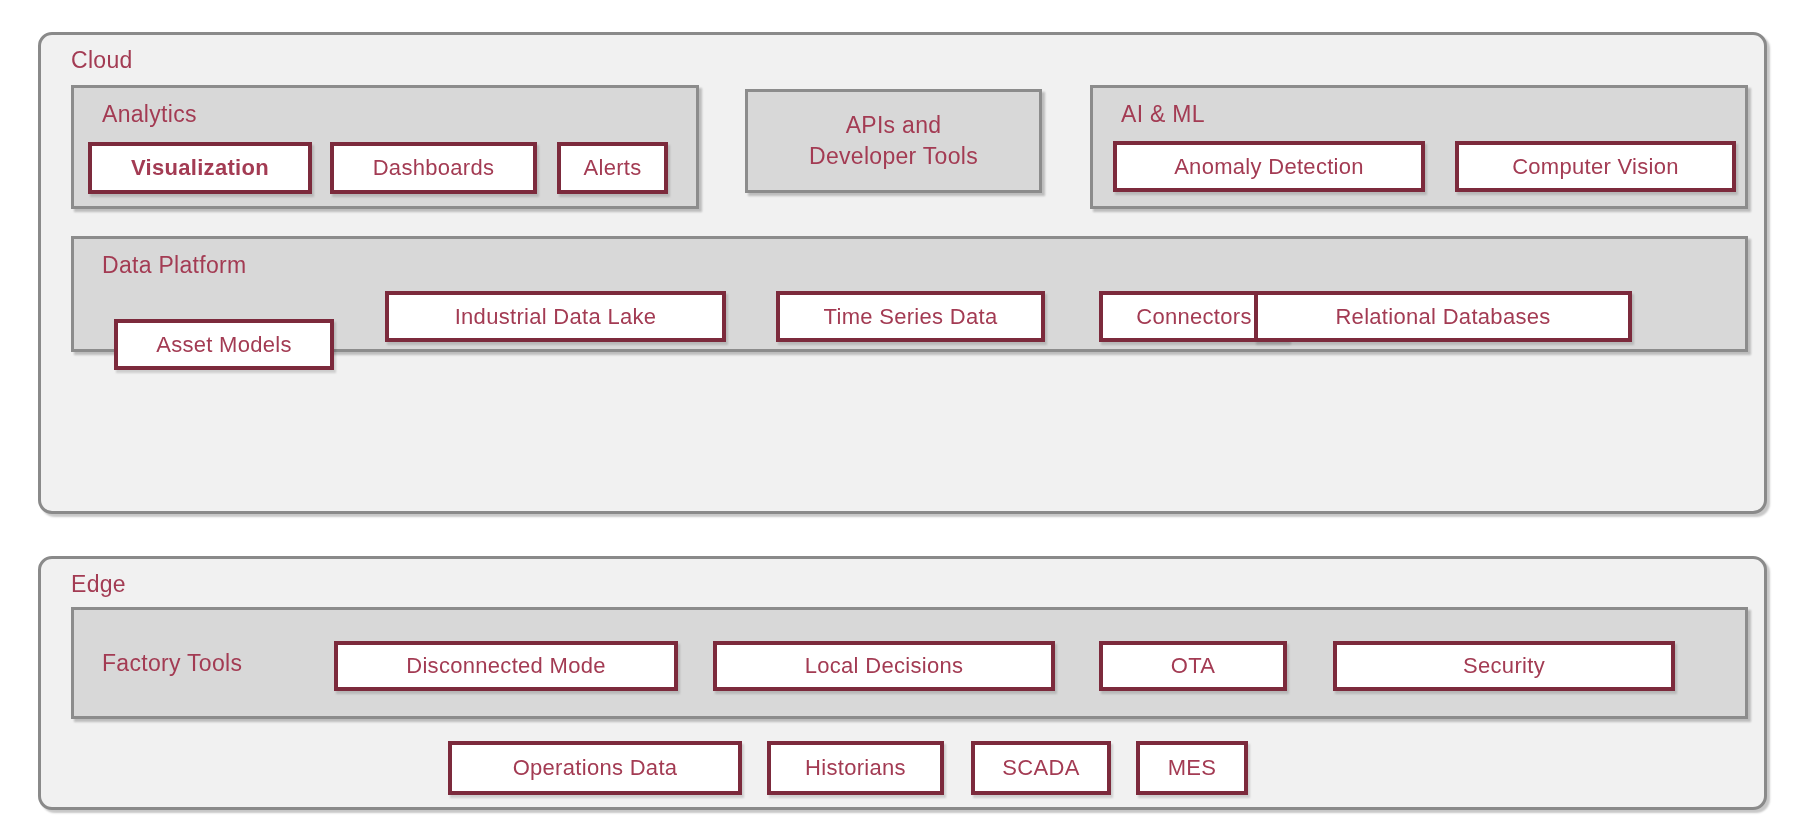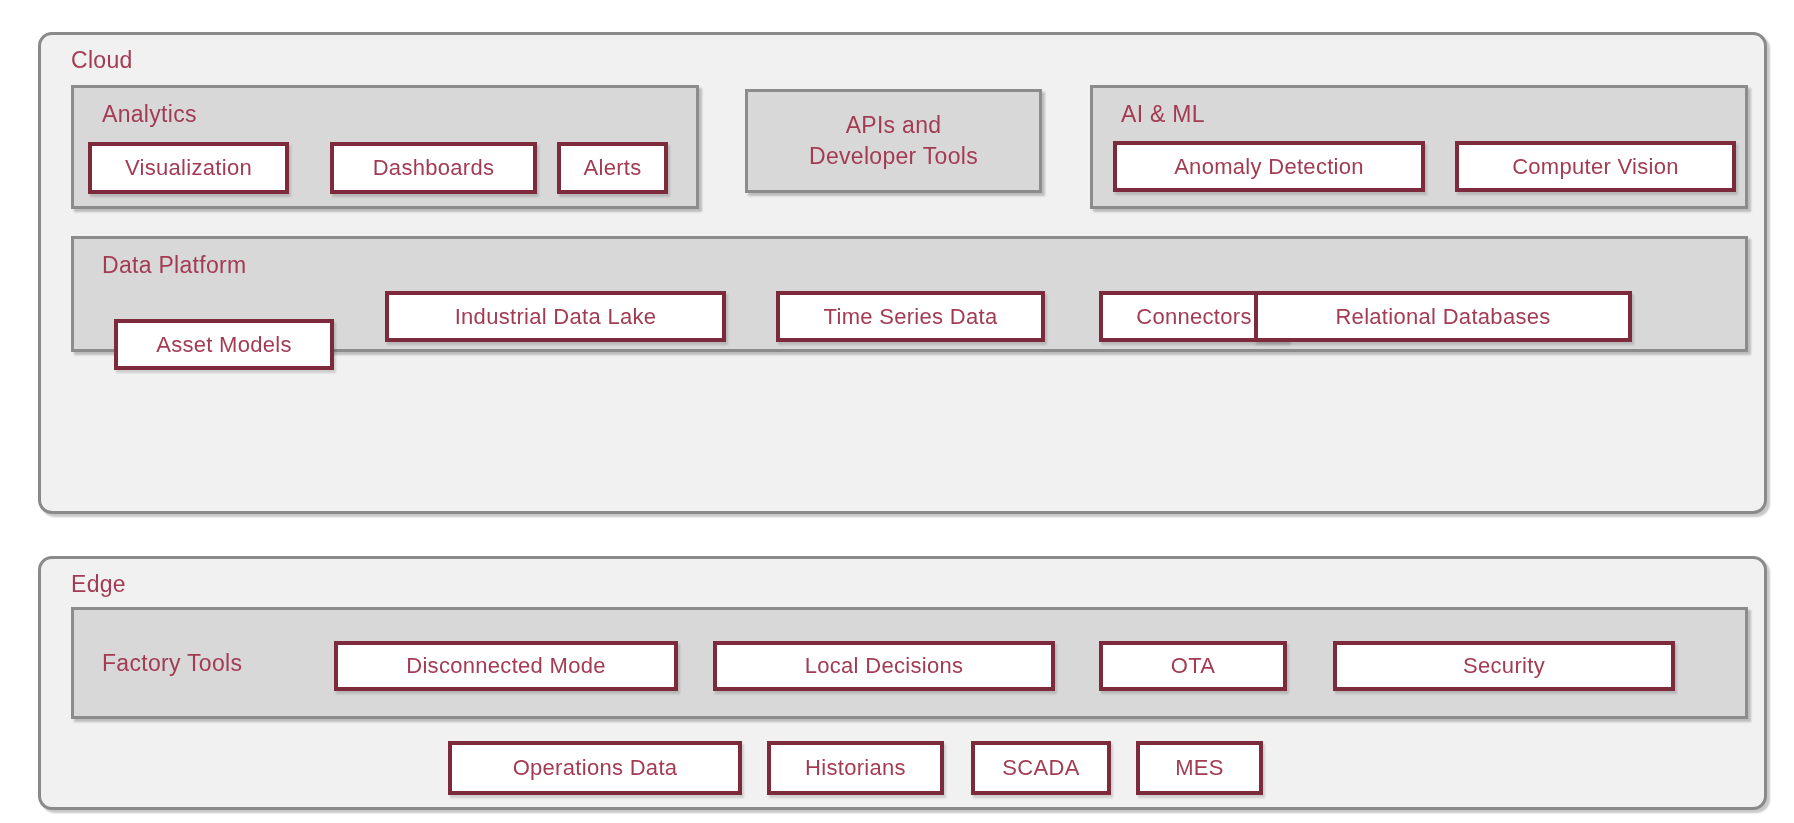--- a/index.html
+++ b/index.html
@@ -82,21 +82,21 @@
 </head>
 <body>
 
 <div class="canvas">
 
   <div class="zone" style="left:38px; top:32px; width:1729px; height:482px;">
     <div class="zone-label">Cloud</div>
 
     <div class="group" style="left:30px; top:50px; width:628px; height:124px;">
       <div class="group-label">Analytics</div>
-      <div class="node" style="left:14px; top:54px; width:201px; height:52px;">Visualization</div>
+      <div class="node" style="left:14px; top:54px; width:224px; height:52px;font-weight:bold;">Visualization</div>
       <div class="node" style="left:256px; top:54px; width:207px; height:52px;">Dashboards</div>
       <div class="node" style="left:483px; top:54px; width:111px; height:52px;">Alerts</div>
     </div>
 
     <div class="label-box" style="left:704px; top:54px; width:297px; height:104px;">APIs and Developer Tools</div>
 
     <div class="group" style="left:1049px; top:50px; width:658px; height:124px;">
       <div class="group-label">AI &amp; ML</div>
       <div class="node" style="left:20px; top:53px; width:312px; height:51px;">Anomaly Detection</div>
       <div class="node" style="left:362px; top:53px; width:281px; height:51px;">Computer Vision</div>
@@ -120,16 +120,16 @@
       <div class="group-label-middle" style="left:28px;">Factory Tools</div>
       <div class="node" style="left:260px; top:31px; width:344px; height:50px;">Disconnected Mode</div>
       <div class="node" style="left:639px; top:31px; width:342px; height:50px;">Local Decisions</div>
       <div class="node" style="left:1025px; top:31px; width:188px; height:50px;">OTA</div>
       <div class="node" style="left:1259px; top:31px; width:342px; height:50px;">Security</div>
     </div>
 
     <div class="node" style="left:407px; top:182px; width:294px; height:54px;">Operations Data</div>
     <div class="node" style="left:726px; top:182px; width:177px; height:54px;">Historians</div>
     <div class="node" style="left:930px; top:182px; width:140px; height:54px;">SCADA</div>
-    <div class="node" style="left:1095px; top:182px; width:127px; height:54px;">MES</div>
+    <div class="node" style="left:1095px; top:182px; width:112px; height:54px;">MES</div>
   </div>
 
 </div>
 
 </body></html>

